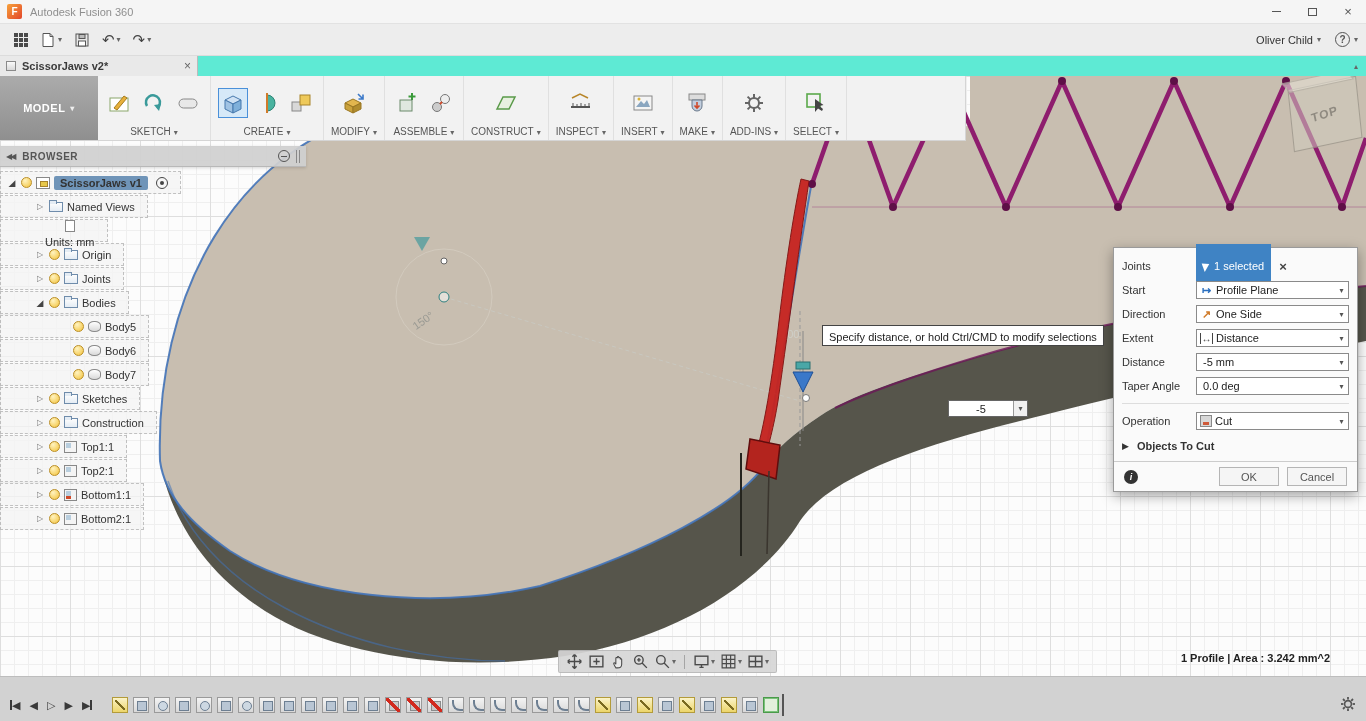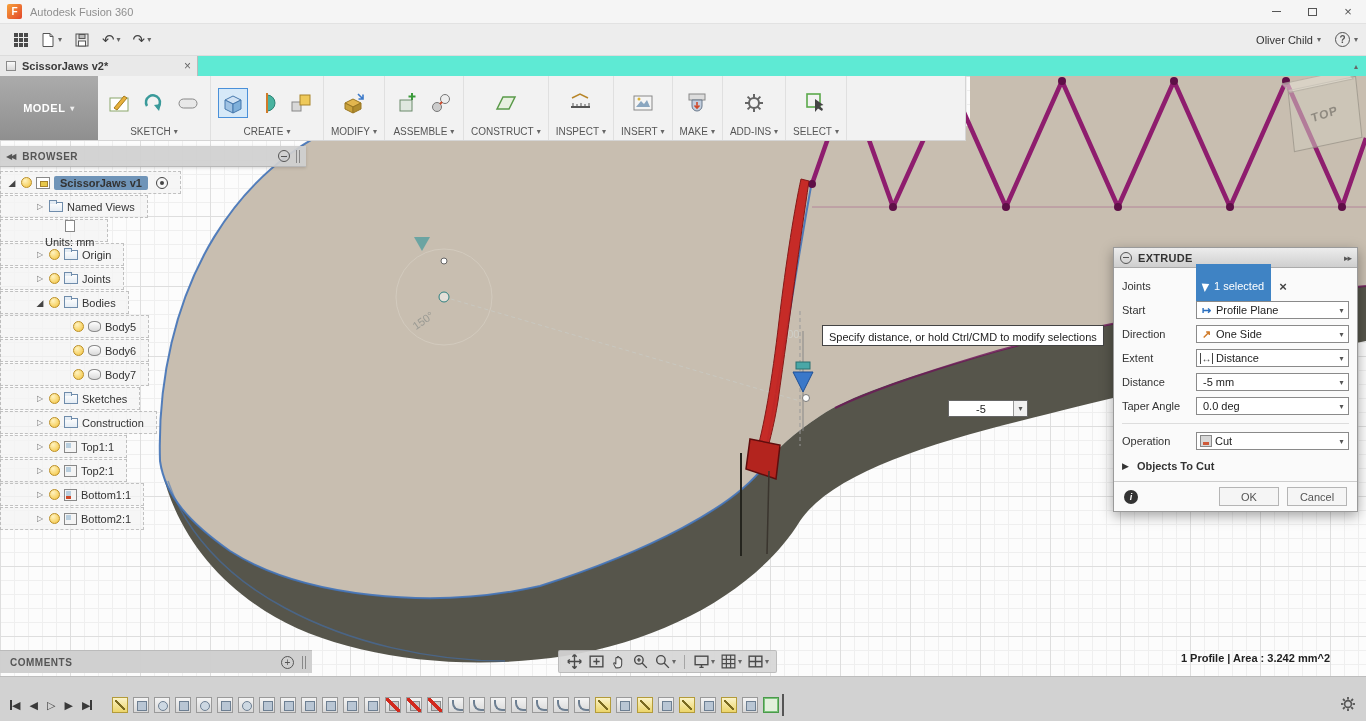--- a/index.html
+++ b/index.html
@@ -47,21 +47,21 @@
   .model-svg { position:absolute; inset:0; }
 
   
   .ribbon { position:absolute; top:0; left:0; width:966px; height:65px; background:#f2f2f2; border-bottom:1px solid #d5d5d5; border-right:1px solid #d5d5d5; display:flex; }
   .model-block { width:98px; height:100%; background:linear-gradient(#ababab,#8f8f8f); color:#fff; font-weight:bold; display:flex; align-items:center; justify-content:center; gap:5px; font-size:11px; letter-spacing:.5px; }
   .model-block .caret { color:#eee; }
   .rgroup { display:flex; flex-direction:column; align-items:center; padding:5px 7px 3px; border-right:1px solid #e0e0e0; }
   .ricons { display:flex; gap:4px; flex:1; align-items:center; }
   .ricon { width:30px; height:30px; display:flex; align-items:center; justify-content:center; border:1px solid transparent; }
   .ricon.active { background:#d6e9f8; border:1px solid #4a90d9; }
-  .rlabel { font-size:10px; color:#555; display:flex; align-items:center; gap:3px; padding-top:2px; }
+  .rlabel { font-size:10px; color:#555; display:flex; align-items:flex-end; gap:3px; padding-top:2px; }
 
   
   .browser { position:absolute; top:70px; left:0; width:306px; }
   .browser-head { height:21px; background:rgba(208,208,208,.93); display:flex; align-items:center; padding:0 6px; border-bottom:1px solid #b8b8b8; box-shadow:0 1px 3px rgba(0,0,0,.15); }
   .collapse-arrows { color:#555; font-size:8px; letter-spacing:-2px; }
   .browser-title { font-size:10px; font-weight:bold; color:#555; margin-left:8px; letter-spacing:.5px; flex:1; }
   .circ-minus { width:12px; height:12px; border-radius:50%; border:1px solid #555; position:relative; display:inline-block; }
   .circ-minus::after { content:""; position:absolute; left:2px; right:2px; top:4.5px; height:1px; background:#555; }
   .browser-grip { width:4px; height:13px; border-left:1px solid #888; border-right:1px solid #888; margin-left:6px; }
   .tree { padding-top:3px; }
@@ -580,25 +580,20 @@
     </div>
 
     <div class="cursor-tooltip">Specify distance, or hold Ctrl/CMD to modify selections</div>
 
     <div class="dist-overlay">
       <span class="dov">-5</span>
       <span class="dov-caret">▾</span>
     </div>
 
     <div class="dlg">
-      <div class="dlg-head">
-        <span class="circ-minus"></span>
-        <span class="dlg-title">EXTRUDE</span>
-        <span class="dbl-arrow">▸▸</span>
-      </div>
       <div class="dlg-body">
         <div class="drow">
           <span class="dlabel">Joints</span>
           <span class="chip">
             <span class="chip-cursor"></span>
             <span>1 selected</span>
           </span>
           <span class="chip-x">×</span>
         </div>
         <div class="drow">
@@ -707,25 +702,20 @@
         </span>
       <span class="nav-btn">
           <svg width="17" height="17" viewBox="0 0 16 16" fill="none" stroke="#4a4a4a" stroke-width="1.3">
             <rect x="2" y="3" width="12" height="10"></rect>
             <path d="M8 3 V13 M2 8 H14"></path>
           </svg>
           <span class="caret">▾</span>
         </span>
     </div>
 
-    <div class="comments">
-      <span class="comments-label">COMMENTS</span>
-      <span class="circ-plus">+</span>
-      <span class="comments-grip"></span>
-    </div>
 
     <div class="statusline">1 Profile | Area : 3.242 mm^2</div>
   </div>
 
   <div class="timeline">
     <div class="playback">
       <span class="pb"><i class="bar"></i>◀</span>
       <span class="pb">◀</span>
       <span class="pb">▷</span>
       <span class="pb">▶</span>

